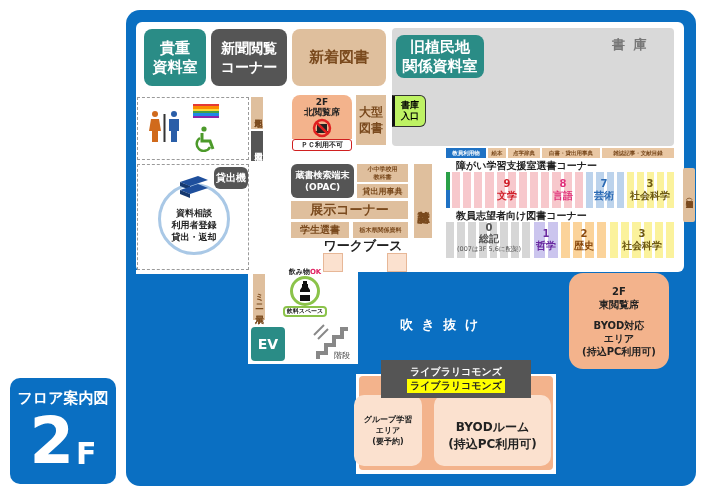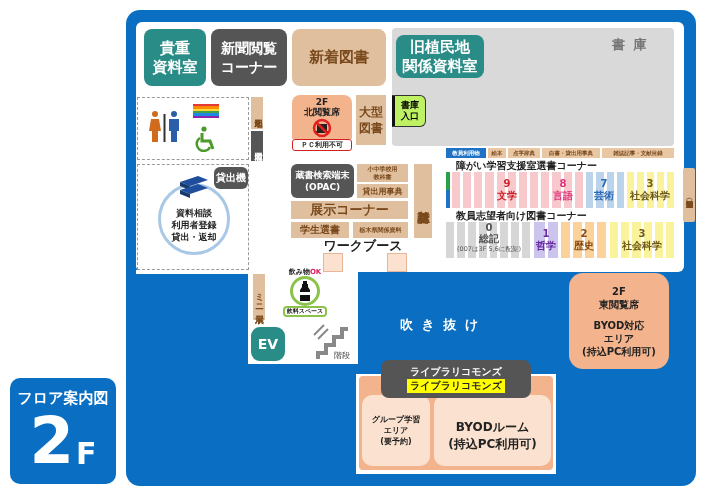--- a/index.html
+++ b/index.html
@@ -298,21 +298,21 @@
   <svg width="12" height="20" viewBox="0 0 12 20">
     <rect x="4" y="0" width="4" height="3" fill="#111"></rect>
     <path d="M3 3 h6 v3 l2 3 v11 h-10 v-11 l2 -3 z" fill="#111"></path>
     <rect x="1" y="11" width="10" height="3" fill="#fff"></rect>
   </svg>
 </div>
 <div class="abs center" style="left:283px;top:306px;width:44px;height:11px;border:2px solid #8bc34a;border-radius:4px;background:#fff;font-size:6px;font-weight:bold;color:#222;">
   <span>飲料スペース</span>
 </div>
 
-<div class="abs teal center" style="left:251px;top:327px;width:34px;height:34px;border-radius:9px;font-size:14px;">
+<div class="abs teal center" style="left:251px;top:327px;width:34px;height:34px;border-radius:4px;font-size:14px;">
   <span>EV</span>
 </div>
 <div class="abs" style="left:306px;top:321px;width:46px;height:40px;">
   <svg width="46" height="40" viewBox="0 0 46 40">
     <path d="M10 38 v-8 h8 v-8 h8 v-8 h8 v-8 h8 v4 h-4 v8 h-8 v8 h-8 v8 h-8 v4 z" fill="#888"></path>
     <path d="M8 14 l10 -10" stroke="#888" stroke-width="2"></path>
     <path d="M12 18 l10 -10" stroke="#888" stroke-width="2"></path>
   </svg>
   <span style="position:absolute;right:2px;bottom:0;font-size:8px;color:#444;margin-left:12px;">階段</span>
 </div>
@@ -324,25 +324,25 @@
 <div class="abs salmon center col" style="left:569px;top:273px;width:100px;height:96px;border-radius:14px;font-size:10px;line-height:13px;font-weight:bold;color:#222;">
   <span>2F</span>
   <span>東閲覧席</span>
   <span style="height:8px;"></span>
   <span>BYOD対応</span>
   <span>エリア</span>
   <span>(持込PC利用可)</span>
 </div>
 
 <div class="abs salmon" style="left:359px;top:376px;width:194px;height:94px;border-radius:4px;"></div>
-<div class="abs pale center col" style="left:362px;top:395px;width:68px;height:71px;border-radius:10px;font-size:8px;line-height:11px;font-weight:bold;color:#222;">
+<div class="abs pale center col" style="left:354px;top:395px;width:68px;height:71px;border-radius:10px;font-size:8px;line-height:11px;font-weight:bold;color:#222;">
   <span>グループ学習</span>
   <span>エリア</span>
   <span>(要予約)</span>
 </div>
 <div class="abs pale center col" style="left:434px;top:395px;width:117px;height:71px;border-radius:10px;font-size:12px;line-height:17px;font-weight:bold;color:#222;padding-top:10px;">
   <span>BYODルーム</span>
   <span>(持込PC利用可)</span>
 </div>
-<div class="abs dark center col" style="left:381px;top:360px;width:150px;height:38px;border-radius:8px;font-size:10px;line-height:14px;">
+<div class="abs dark center col" style="left:381px;top:360px;width:150px;height:38px;border-radius:0;font-size:10px;line-height:14px;">
   <span>ライブラリコモンズ</span>
   <span style="background:#ffff00;color:#222;padding:0 3px;">ライブラリコモンズ</span>
 </div>
 
 </body></html>

